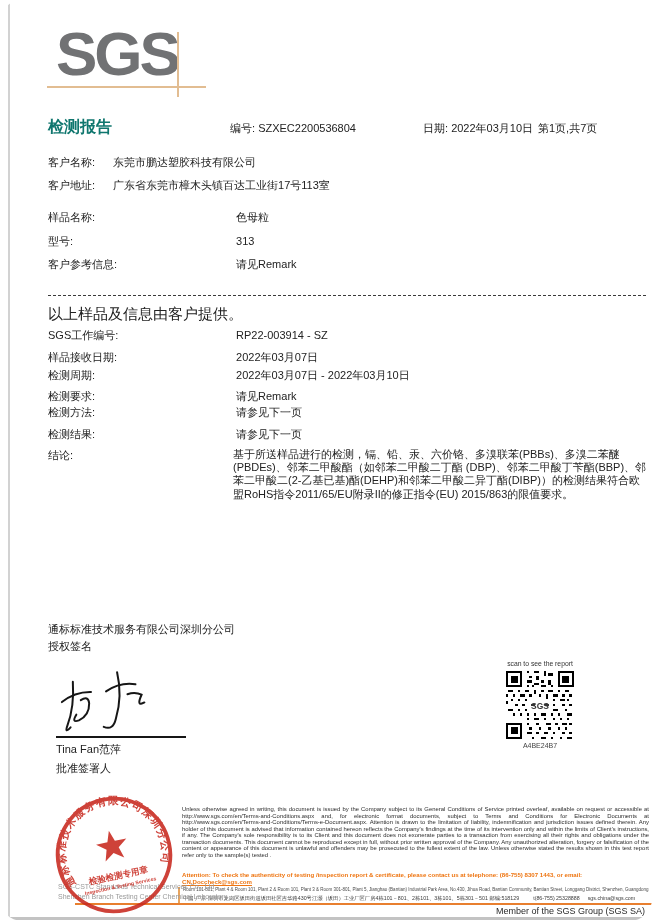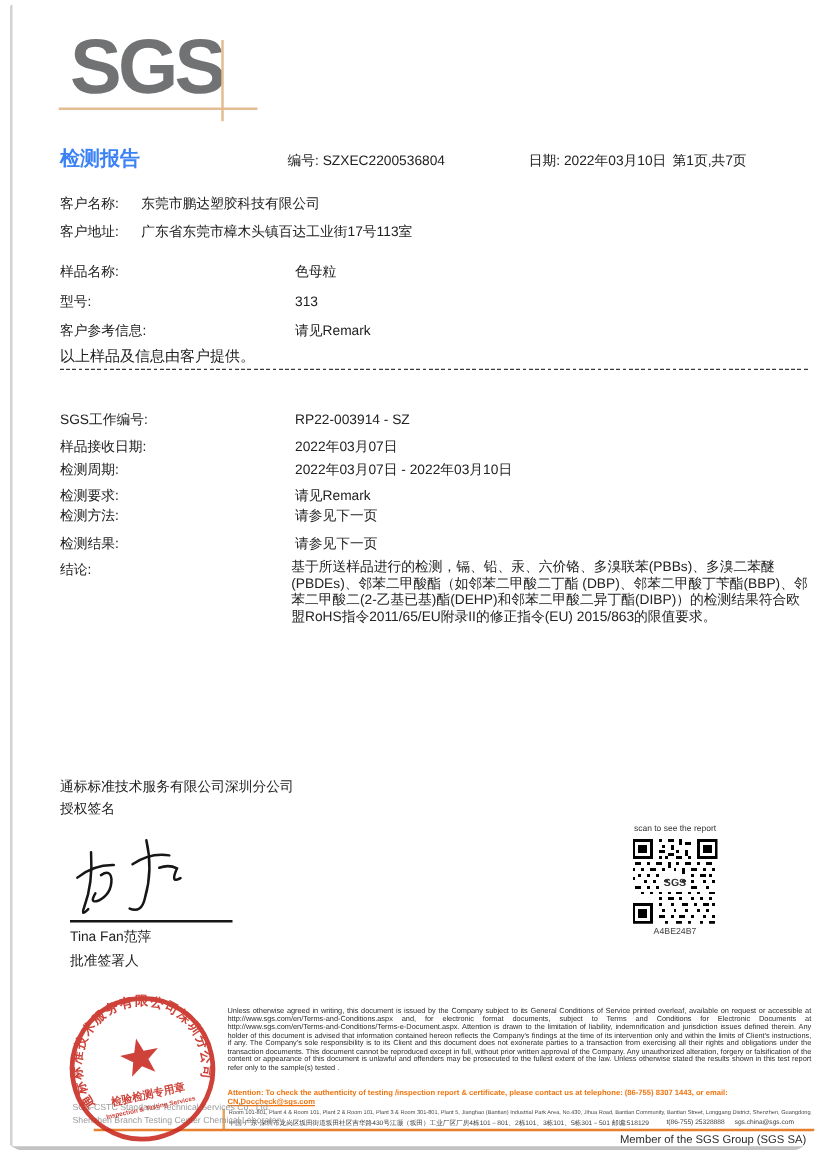--- a/index.html
+++ b/index.html
@@ -15,32 +15,32 @@
   
   .logo-text {
     position:absolute; left:56px; top:22px; font-size:62px; font-weight:bold;
     color:#717274; letter-spacing:-3px; line-height:64px;
     font-family:"Liberation Sans", sans-serif;
   }
   .logo-vline { position:absolute; left:177px; top:32px; width:2px; height:65px; background:#e2bd92; }
   .logo-hline { position:absolute; left:47px; top:86px; width:159px; height:2px; background:#e2bd92; }
 
   
-  .doc-title { position:absolute; left:48px; top:117px; font-size:16px; font-weight:bold; color:#3b82f6; }
+  .doc-title { position:absolute; left:48px; top:117px; font-size:16px; font-weight:bold; color:#0f766e; }
   .meta { position:absolute; top:121px; font-size:11px; color:#222; white-space:nowrap; }
   .meta-no { left:230px; }
   .meta-date { left:423px; }
   .meta-page { left:538px; }
 
   
   .frow { position:absolute; left:48px; font-size:11px; color:#222; white-space:nowrap; }
   .frow .lab { display:inline-block; }
   .lab-w62  .lab { width:62px; }
   .lab-w185 .lab { width:185px; }
-  .note-line { position:absolute; left:48px; font-size:12px; color:#222; }
+  .note-line { position:absolute; left:48px; font-size:15px; color:#222;margin-top:28px; }
 
   .dashes {
     position:absolute; left:48px; top:295px; width:600px; height:1.4px;
     background:repeating-linear-gradient(90deg,#3a3a3a 0 3px, transparent 3px 5px);
   }
 
   .conclusion-row { position:absolute; left:48px; top:448px; font-size:11px; display:flex; }
   .conclusion-row .lab { width:185px; flex:0 0 185px; }
   .conclusion-row .para { width:415px; line-height:13.2px; color:#222; }
 

